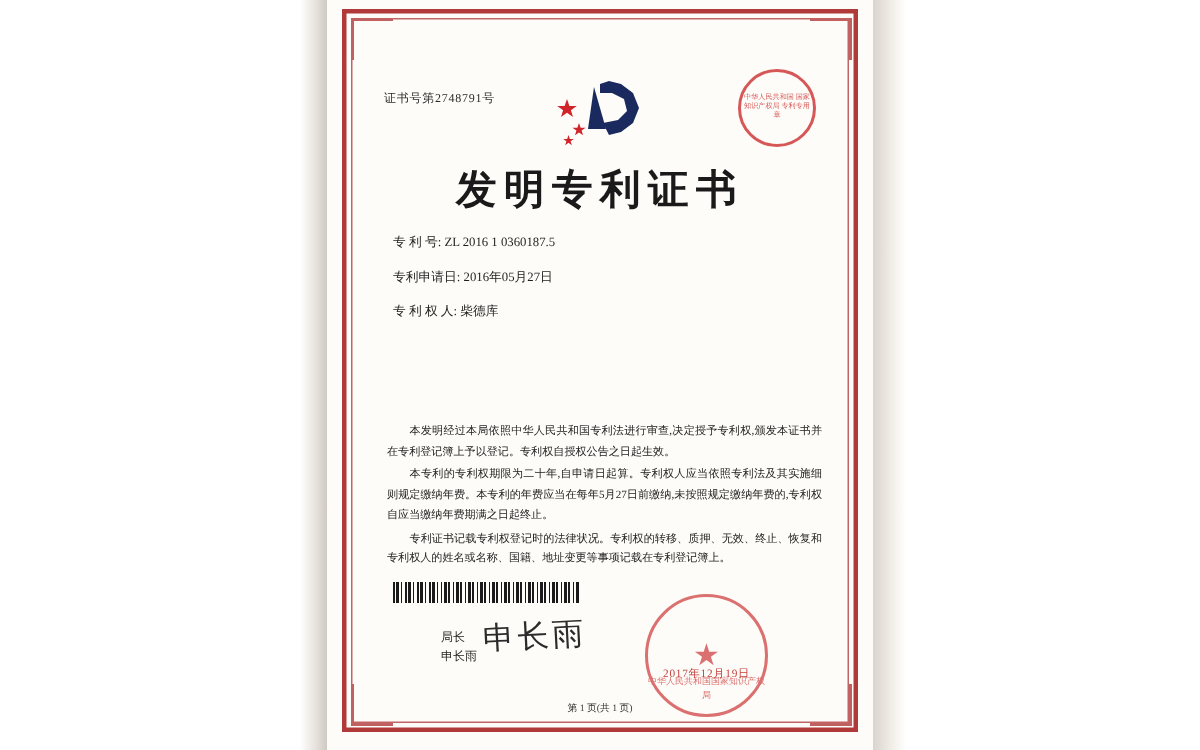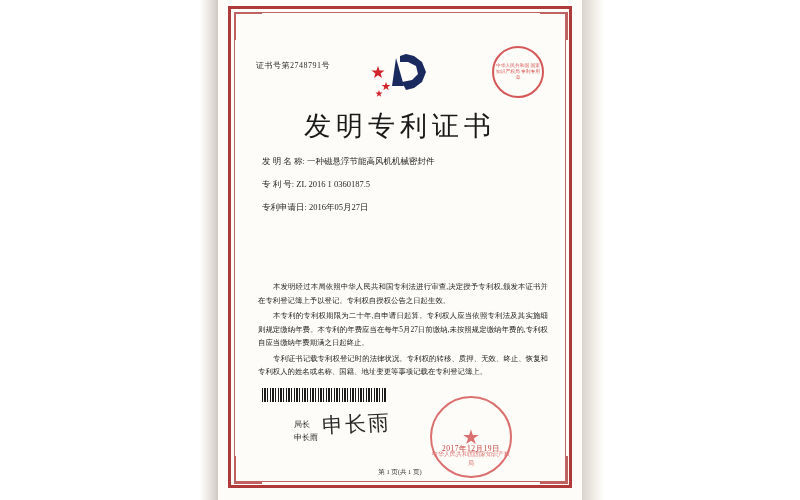--- a/index.html
+++ b/index.html
@@ -120,21 +120,21 @@
   .seal-top span { display: block; transform: scale(0.95); }
 
   
   .title {
     position: absolute;
     left: 228px;
     top: 108px;
     width: 344px;
     text-align: center;
     font-size: 27px;
-    font-weight: normal;
+    font-weight: bold;
     letter-spacing: 5px;
     color: #1a1a1a;
     font-family: "Liberation Serif", serif;
   }
 
   
   .fields {
     position: absolute;
     left: 262px;
     top: 156px;
@@ -289,31 +289,31 @@
   </div>
 
   <div class="seal-top">
     <span>中华人民共和国 国家知识产权局 专利专用章</span>
   </div>
 
   <div class="title">发明专利证书</div>
 
   <div class="fields">
     <div class="field-row">
-      <span class="field-label">发 明 名 称:</span>
-      <span class="field-value">一种磁悬浮节能高风机机械密封件</span>
-    </div>
-    <div class="field-row">
       <span class="field-label">专 利 号:</span>
       <span class="field-value">ZL 2016 1 0360187.5</span>
     </div>
     <div class="field-row">
       <span class="field-label">专利申请日:</span>
       <span class="field-value">2016年05月27日</span>
     </div>
+    <div class="field-row">
+      <span class="field-label">专 利 权 人:</span>
+      <span class="field-value">柴德库</span>
+    </div>
   </div>
 
   <div class="body-text">
     <p>本发明经过本局依照中华人民共和国专利法进行审查,决定授予专利权,颁发本证书并在专利登记簿上予以登记。专利权自授权公告之日起生效。</p>
     <p>本专利的专利权期限为二十年,自申请日起算。专利权人应当依照专利法及其实施细则规定缴纳年费。本专利的年费应当在每年5月27日前缴纳,未按照规定缴纳年费的,专利权自应当缴纳年费期满之日起终止。</p>
     <p>专利证书记载专利权登记时的法律状况。专利权的转移、质押、无效、终止、恢复和专利权人的姓名或名称、国籍、地址变更等事项记载在专利登记簿上。</p>
   </div>
 
   <div class="barcode"></div>
 

